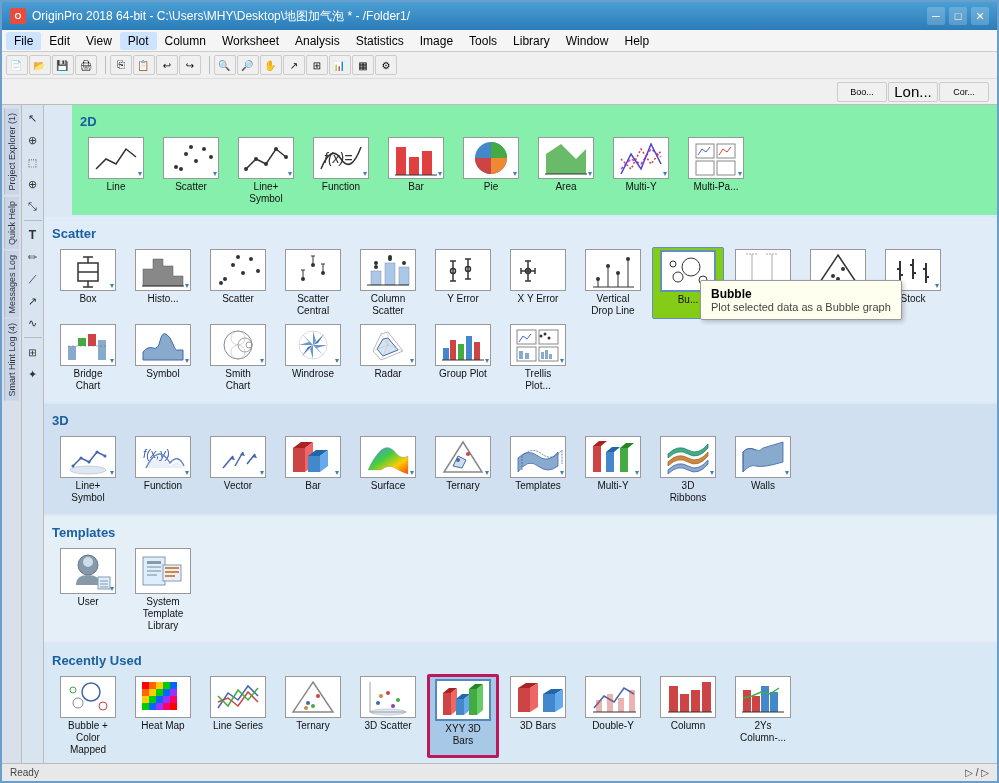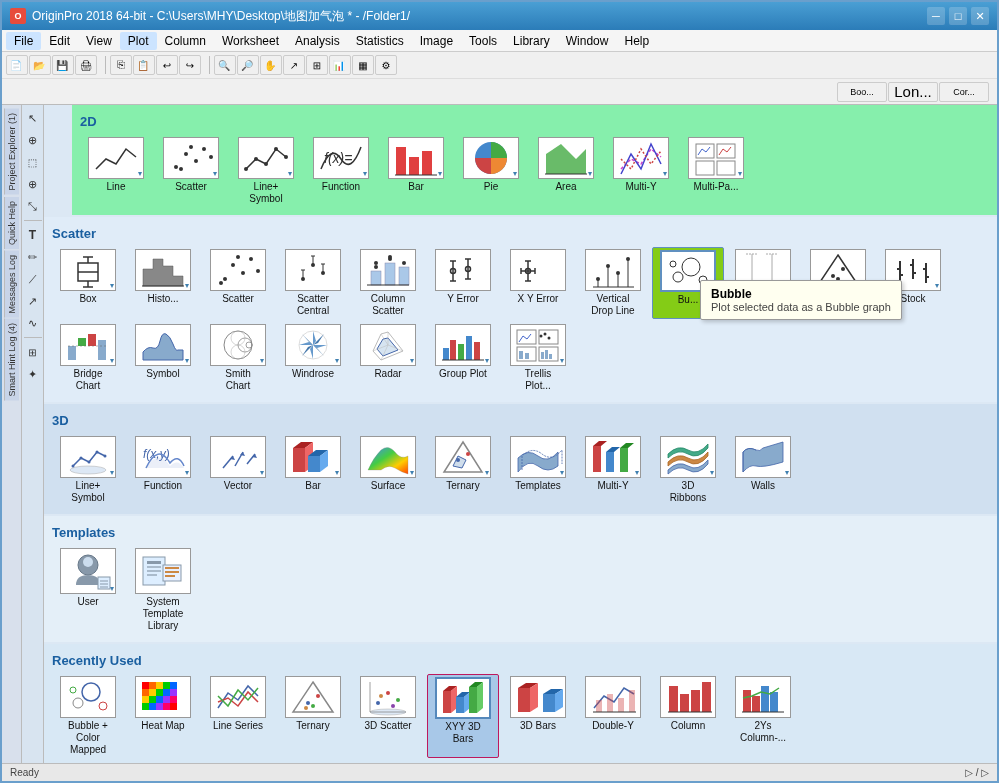--- a/index.html
+++ b/index.html
@@ -183,21 +183,21 @@
     .has-dropdown::after {
       content: '▾';
       position: absolute;
       bottom: 0;
       right: 1px;
       font-size: 8px;
       color: #4080b0;
     }
     
     
-    .chart-item.selected { background: #a8c8e8; border: 1px solid #be185d; }
+    .chart-item.selected { background: #a8c8e8; border: 3px solid #be185d; }
   </style>
 </head>
 <body>
 
 <div class="app-window">
 
   <div class="title-bar">
     <div class="title-bar-icon">O</div>
     <span class="title-bar-title">OriginPro 2018 64-bit - C:\Users\MHY\Desktop\地图加气泡 * - /Folder1/</span>
     <div class="title-bar-controls">

